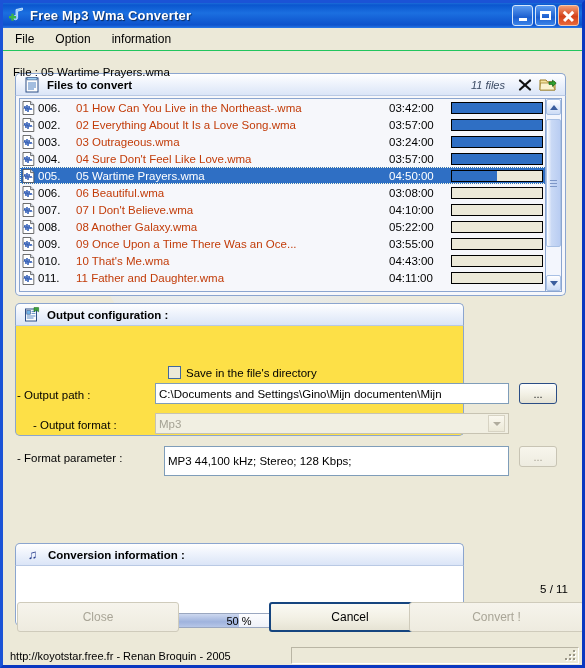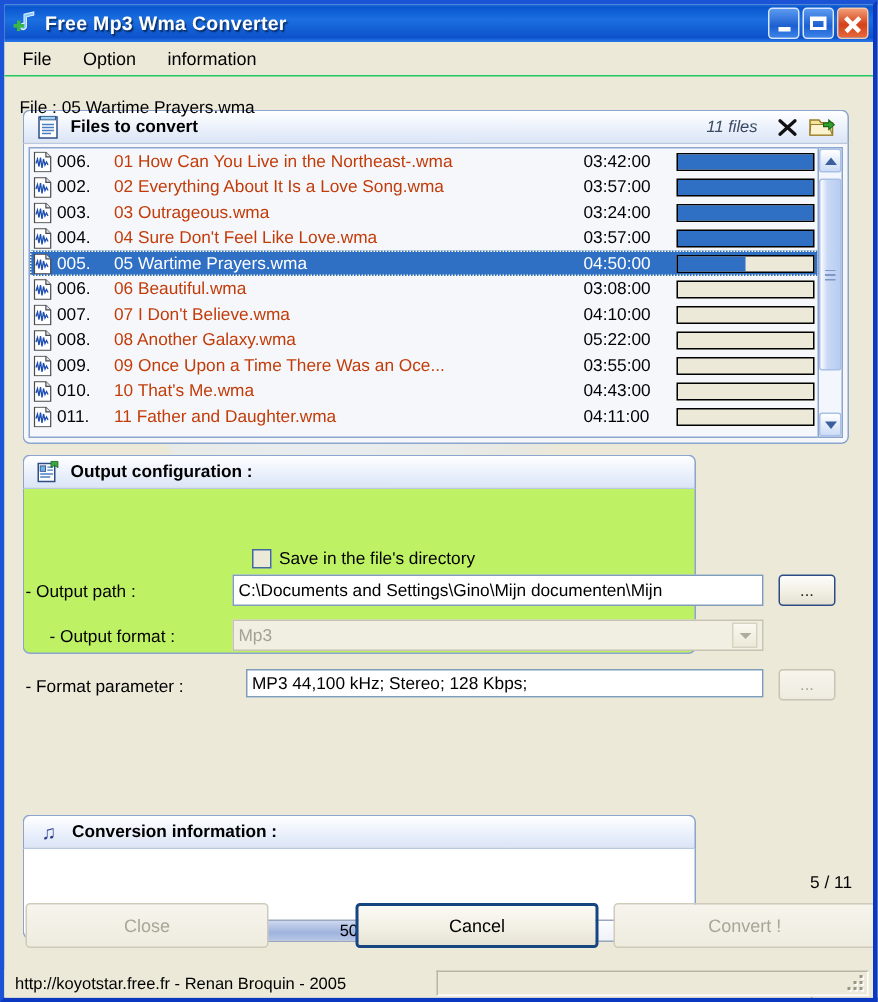--- a/index.html
+++ b/index.html
@@ -120,21 +120,21 @@
     border:1px solid #a8c0e4;border-radius:2px;
     background:linear-gradient(to right,#ffffff,#c9d9f5 35%,#b9cdf2);cursor:pointer;
     display:flex;align-items:center;justify-content:center;}
   #sb-grip{width:7px;height:7px;background:
     linear-gradient(to bottom,#7d97c8 0 1px,transparent 1px 3px,#7d97c8 3px 4px,transparent 4px 6px,#7d97c8 6px 7px);}
 
   
   #out-panel{left:12px;top:252px;width:449px;height:133px;}
   #out-head{width:449px;}
   #out-head .ico{width:16px;height:15px;margin:0 7px 0 8px;position:relative;flex:none;}
-  #out-body{width:449px;height:110px;background:#bef264;border-radius:0 0 5px 5px;}
+  #out-body{width:449px;height:110px;background:#fde047;border-radius:0 0 5px 5px;}
 
   .chk-row{position:absolute;left:152px;top:40px;display:flex;align-items:center;}
   .chk{width:13px;height:13px;box-sizing:border-box;border:1px solid #41699e;background:#ece9d8;margin-right:5px;flex:none;cursor:pointer;}
   .chk-lbl{font-size:11.5px;color:#000;}
 
   .lbl{position:absolute;font-size:11.5px;color:#000;white-space:nowrap;}
   .txt{
     position:absolute;box-sizing:border-box;border:1px solid #7f9db9;background:#fff;
     font-size:11.5px;color:#000;display:flex;align-items:center;padding:0 3px;
     font-family:"Liberation Sans", sans-serif;overflow:hidden;white-space:nowrap;
@@ -173,21 +173,21 @@
   #prog-text{position:relative;font-size:11px;color:#000;}
 
   
   .btn{
     position:absolute;box-sizing:border-box;height:30px;border-radius:3px;
     display:flex;align-items:center;justify-content:center;font-size:12px;cursor:pointer;
     background:linear-gradient(to bottom,#fbfaf4,#f2f0e4 55%,#e6e3d4);
     border:1px solid #aaa699;color:#000;
   }
   .btn.dis{color:#a9a597;border-color:#cfcbbb;background:linear-gradient(to bottom,#f6f4ec,#eeebdf);}
-  .btn.focus{border:2px solid #16457f;}
+  .btn.focus{border:2px solid #16457f;margin-left:32px;}
   #btn-close{left:14px;top:551px;width:162px;}
   #btn-cancel{left:234px;top:551px;width:162px;}
   #btn-convert{left:406px;top:551px;width:175px;}
 
   
   #statusbar{
     position:absolute;left:0;bottom:0;width:579px;height:19px;
     background:#ece9d8;display:flex;align-items:center;
   }
   #status-left{
@@ -465,21 +465,21 @@
 
     <span class="lbl" style="left:14px;top:368px;margin-left:16px;">- Output format :</span>
     <div class="combo" style="left:152px;top:362px;width:354px;height:21px;">
       <span>Mp3</span>
       <span class="arrowbox">
           <i></i>
         </span>
     </div>
 
     <span class="lbl" style="left:14px;top:401px;">- Format parameter :</span>
-    <div class="txt" style="left:161px;top:395px;width:345px;height:19px;">MP3 44,100 kHz; Stereo;  128 Kbps;</div>
+    <div class="txt" style="left:161px;top:395px;width:345px;height:30px;">MP3 44,100 kHz; Stereo;  128 Kbps;</div>
     <div class="dots-btn dis" style="left:516px;top:395px;">...</div>
 
     <div id="conv-strip"></div>
     <div class="panel" id="conv-panel">
       <div class="panel-head" id="conv-head">
         <span class="ico">♫</span>
         <span class="ttl">Conversion information :</span>
       </div>
       <div class="panel-body" id="conv-body"></div>
     </div>

